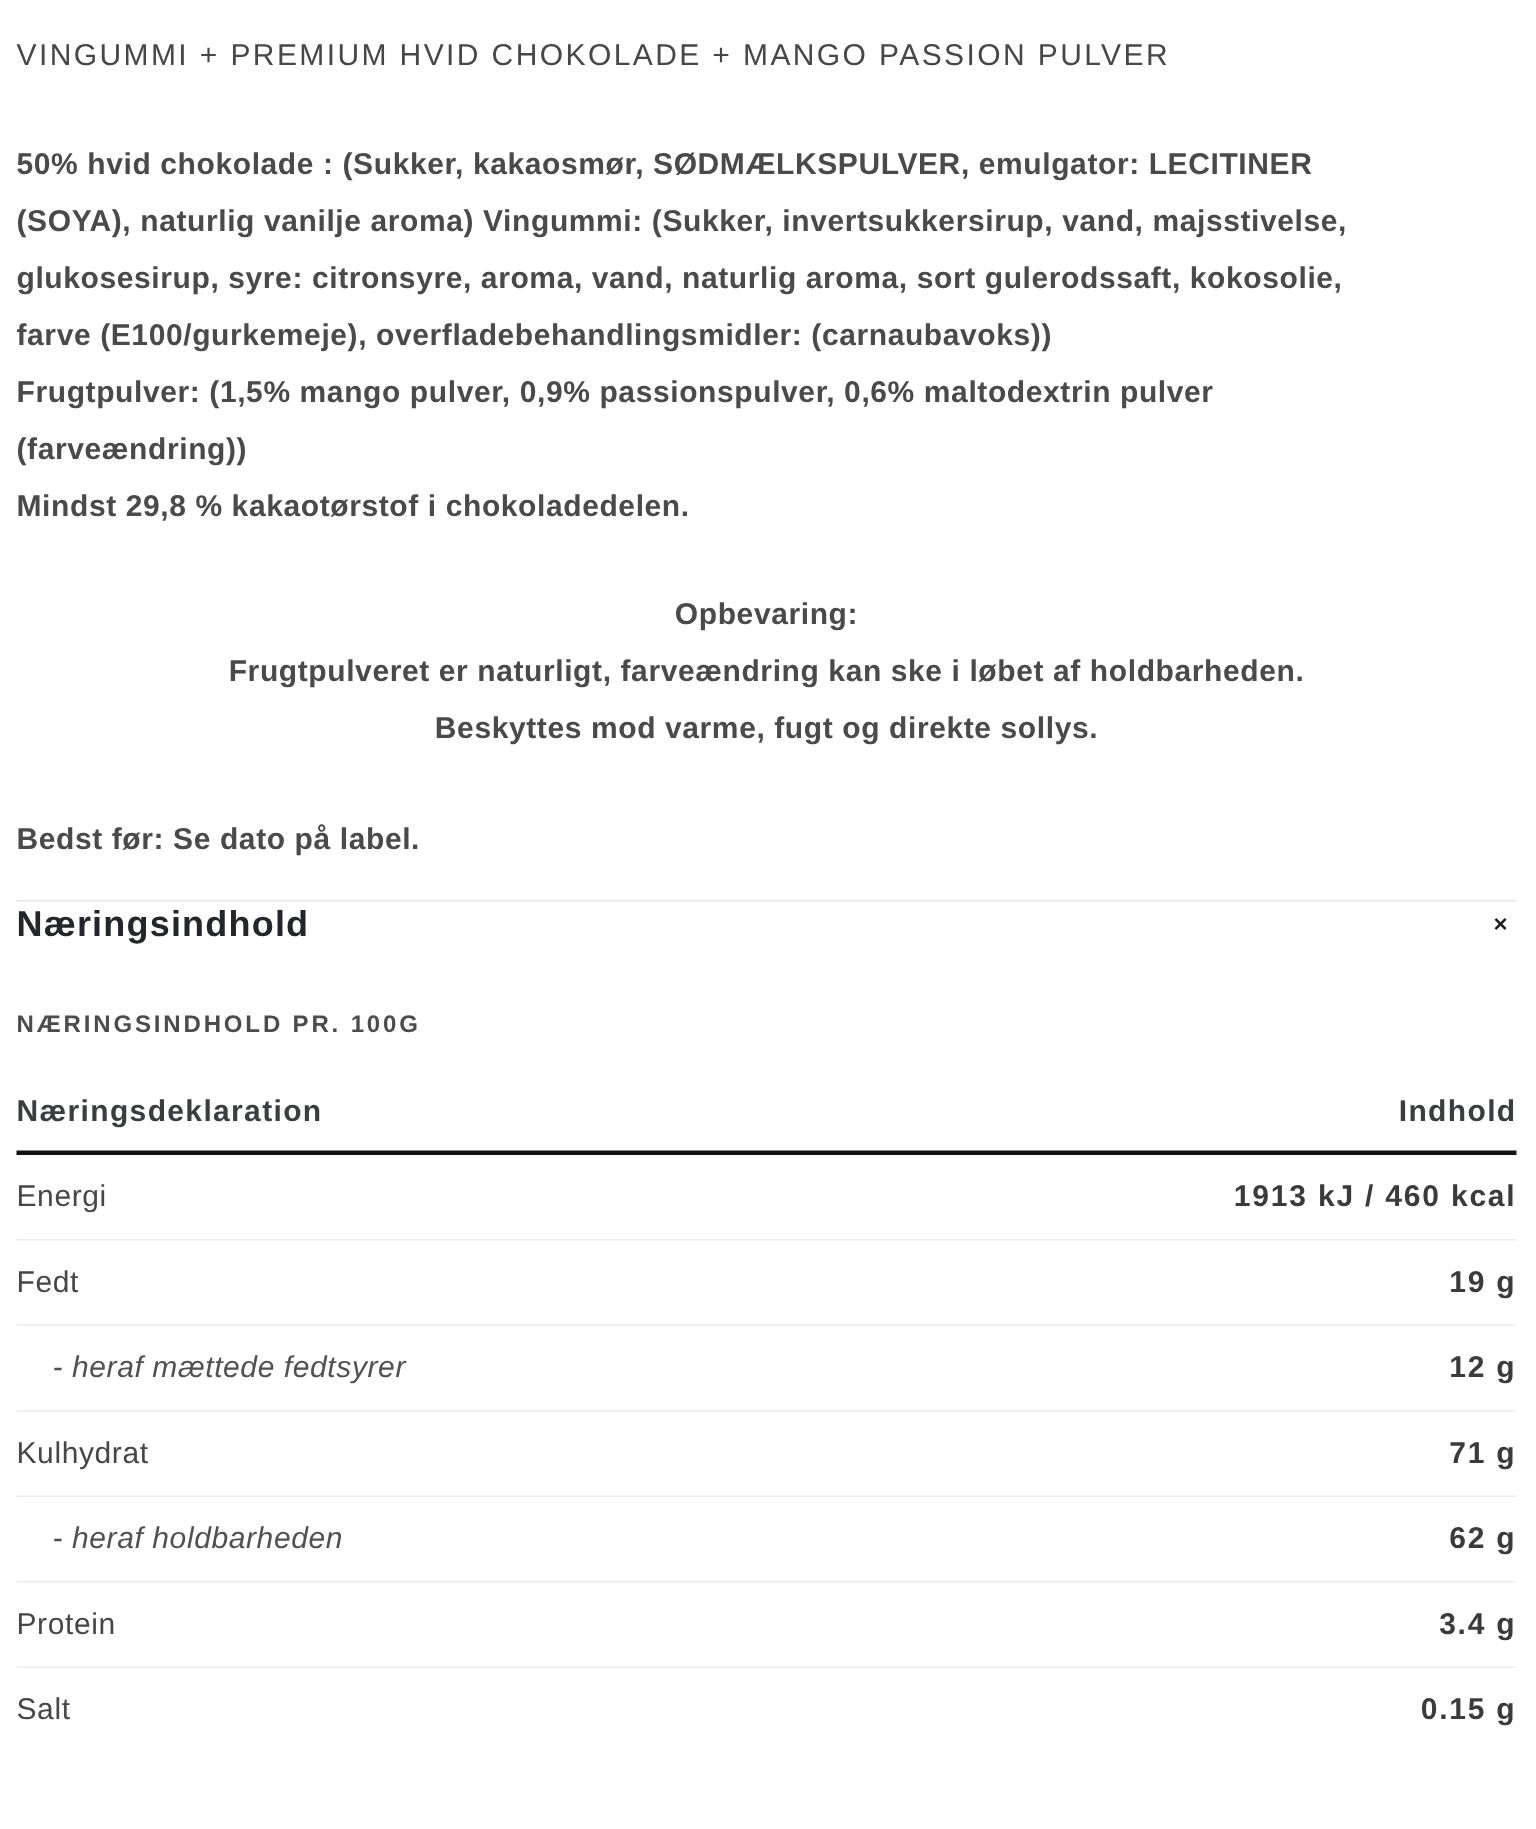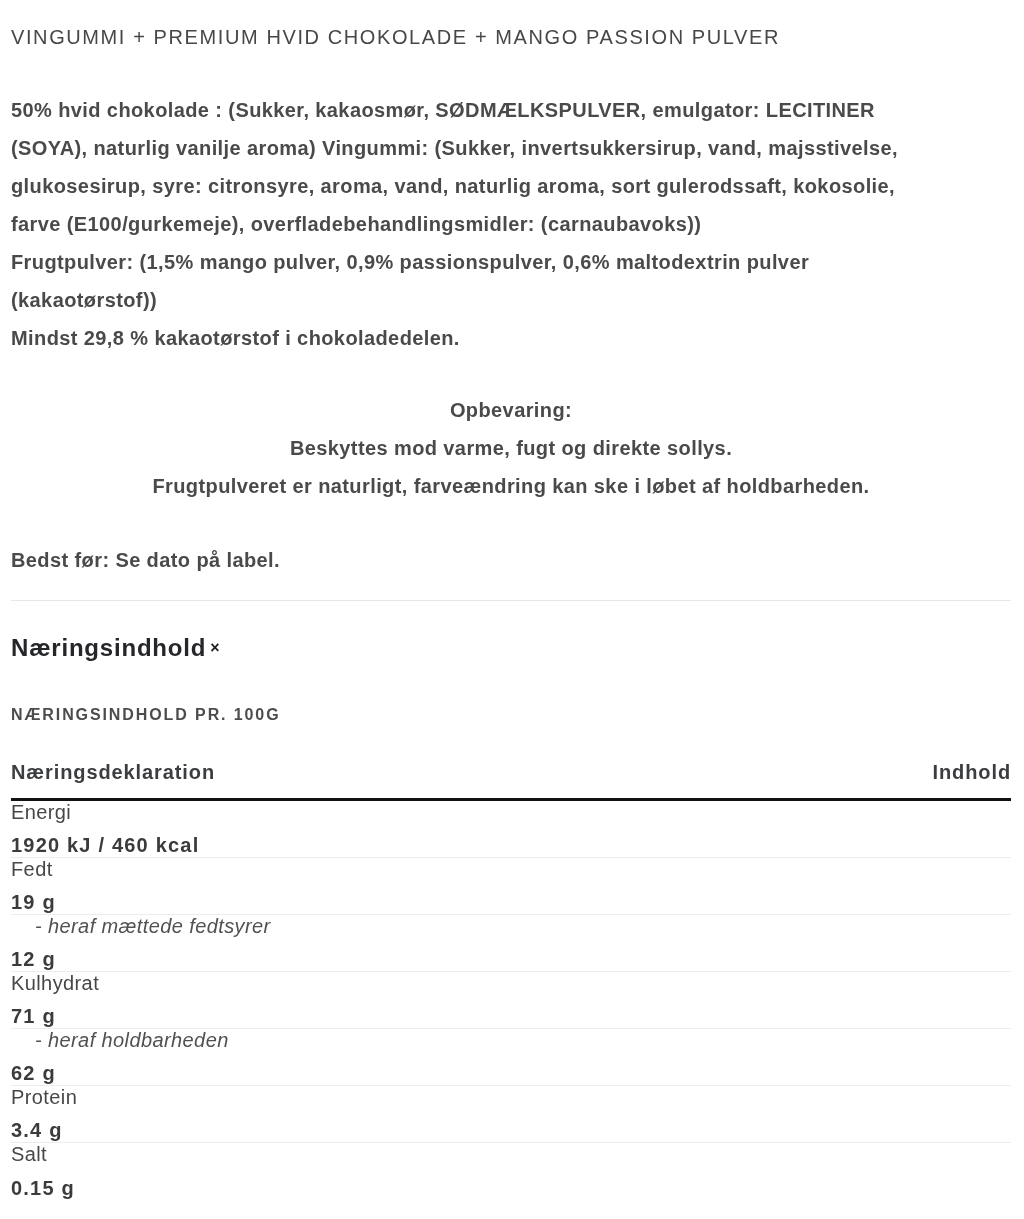--- a/index.html
+++ b/index.html
@@ -39,23 +39,23 @@
   
   .section-divider {
     margin-top: 21px;
     border: none;
     border-top: 1px solid #e7e7e7;
     height: 0;
   }
 
   
   .nutrition-header {
-    margin-top: 31px;
     display: flex;
     align-items: center;
+    justify-content: space-between;
   }
   .nutrition-title {
     font-size: 24px;
     line-height: 32px;
     font-weight: 700;
     letter-spacing: 0.8px;
     color: #25262a;
   }
   .close-btn {
     border: none;
@@ -91,24 +91,23 @@
   .table-head .col-label {
     font-size: 20px;
     line-height: 26px;
     font-weight: 700;
     letter-spacing: 0.9px;
     color: #3b3d40;
   }
   .table-row {
     height: 57px;
     display: flex;
-    align-items: flex-start;
+    align-items: center;
     justify-content: space-between;
     border-bottom: 1px solid #ececec;
-    flex-direction: column;
   }
   .table-row:last-child { border-bottom: none; }
   .row-label {
     font-size: 20px;
     letter-spacing: 0.4px;
     color: #474747;
     font-weight: 400;
   }
   .table-row.sub .row-label {
     font-style: italic;
@@ -129,28 +128,28 @@
 <div class="page">
 
   <h1 class="product-title">VINGUMMI + PREMIUM HVID CHOKOLADE + MANGO PASSION PULVER</h1>
 
   <div class="ingredients body-text">
     <div>50% hvid chokolade : (Sukker, kakaosmør, SØDMÆLKSPULVER, emulgator: LECITINER</div>
     <div>(SOYA), naturlig vanilje aroma) Vingummi: (Sukker, invertsukkersirup, vand, majsstivelse,</div>
     <div>glukosesirup, syre: citronsyre, aroma, vand, naturlig aroma, sort gulerodssaft, kokosolie,</div>
     <div>farve (E100/gurkemeje), overfladebehandlingsmidler: (carnaubavoks))</div>
     <div>Frugtpulver: (1,5% mango pulver, 0,9% passionspulver, 0,6% maltodextrin pulver</div>
-    <div>(kakaotørstof))</div>
+    <div>(farveændring))</div>
     <div>Mindst 29,8 % kakaotørstof i chokoladedelen.</div>
   </div>
 
   <div class="storage body-text">
     <div>Opbevaring:</div>
+    <div>Frugtpulveret er naturligt, farveændring kan ske i løbet af holdbarheden.</div>
     <div>Beskyttes mod varme, fugt og direkte sollys.</div>
-    <div>Frugtpulveret er naturligt, farveændring kan ske i løbet af holdbarheden.</div>
   </div>
 
   <div class="best-before body-text">Bedst før: Se dato på label.</div>
 
   <hr class="section-divider">
 
   <div class="nutrition-header">
     <div class="nutrition-title">Næringsindhold</div>
     <button class="close-btn">×</button>
   </div>
@@ -159,21 +158,21 @@
 
   <div class="nutrition-table">
 
     <div class="table-head">
       <span class="col-label">Næringsdeklaration</span>
       <span class="col-label">Indhold</span>
     </div>
 
     <div class="table-row">
       <span class="row-label">Energi</span>
-      <span class="row-value">1920 kJ / 460 kcal</span>
+      <span class="row-value">1913 kJ / 460 kcal</span>
     </div>
 
     <div class="table-row">
       <span class="row-label">Fedt</span>
       <span class="row-value">19 g</span>
     </div>
 
     <div class="table-row sub">
       <span class="row-label">- heraf mættede fedtsyrer</span>
       <span class="row-value">12 g</span>

